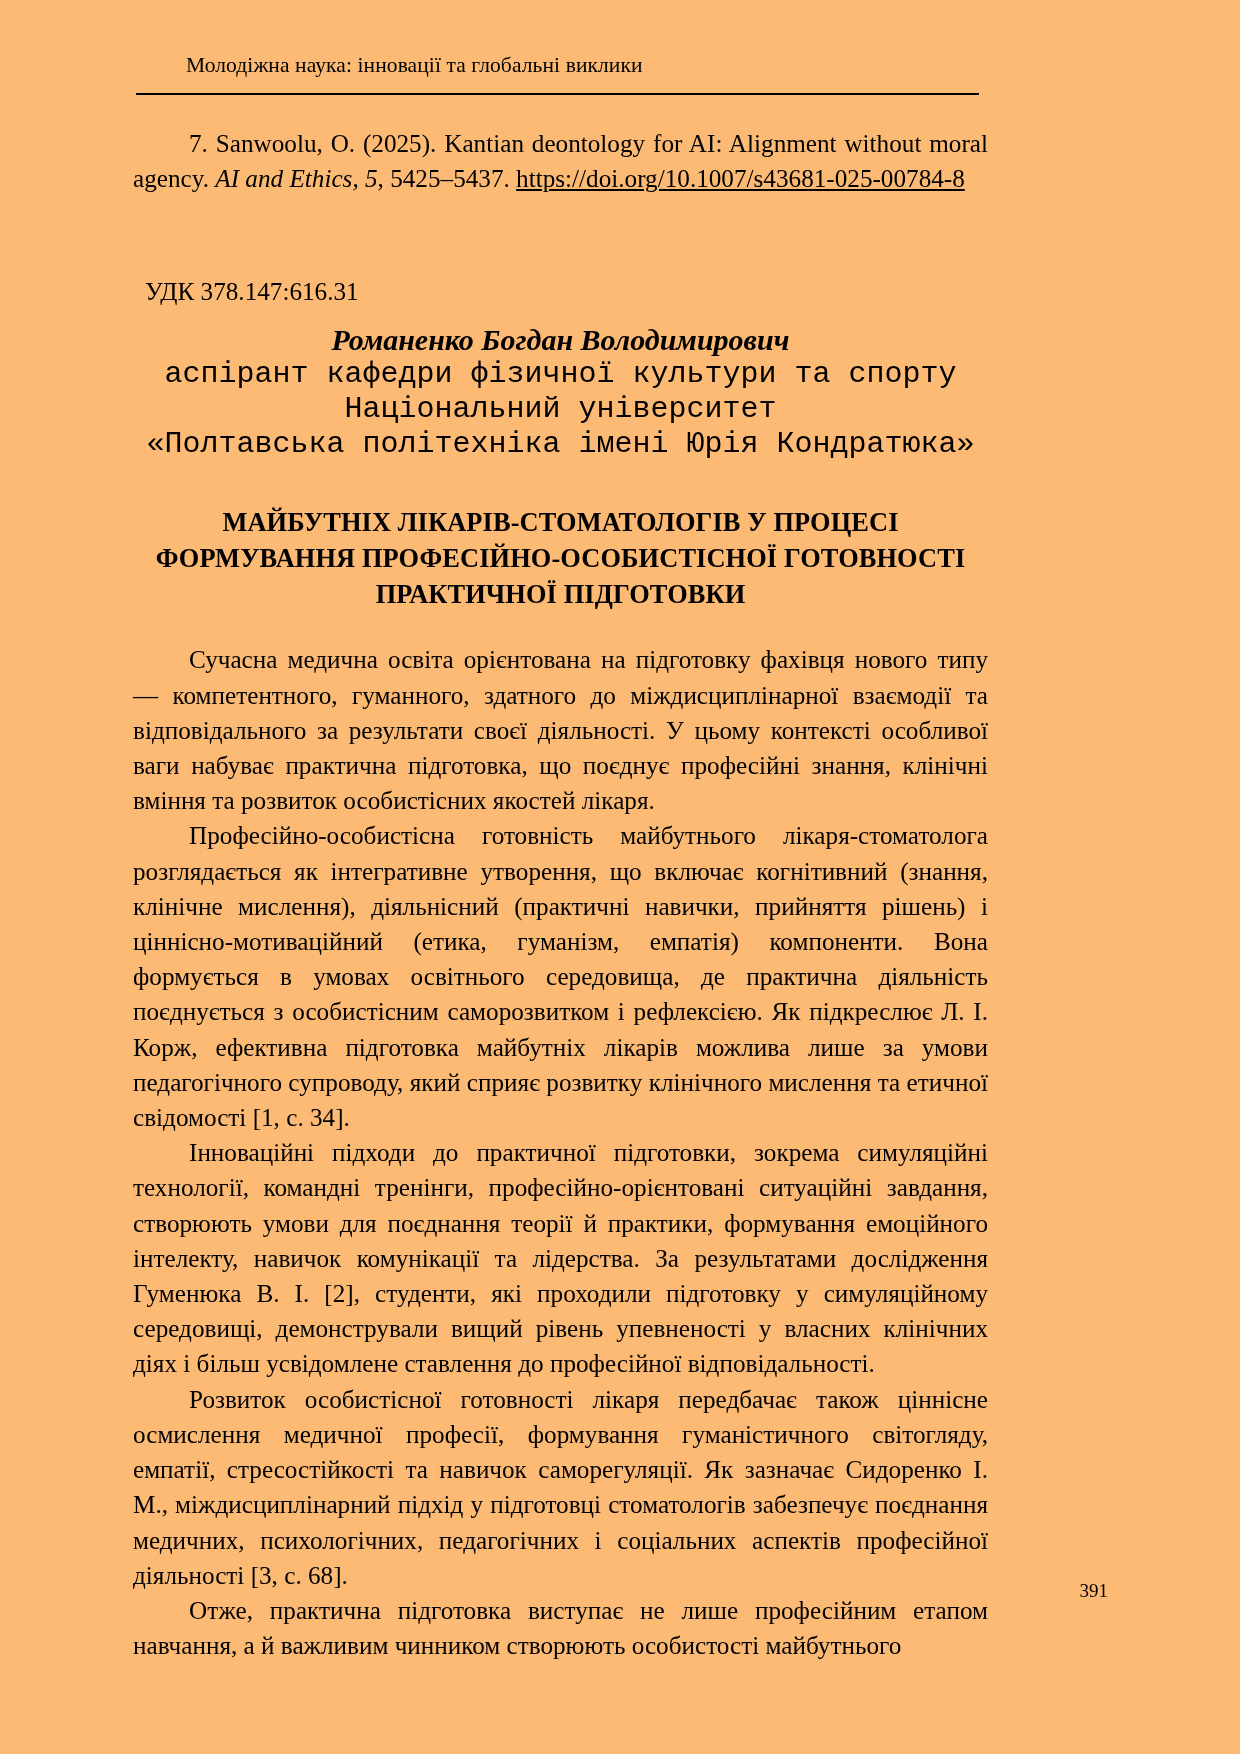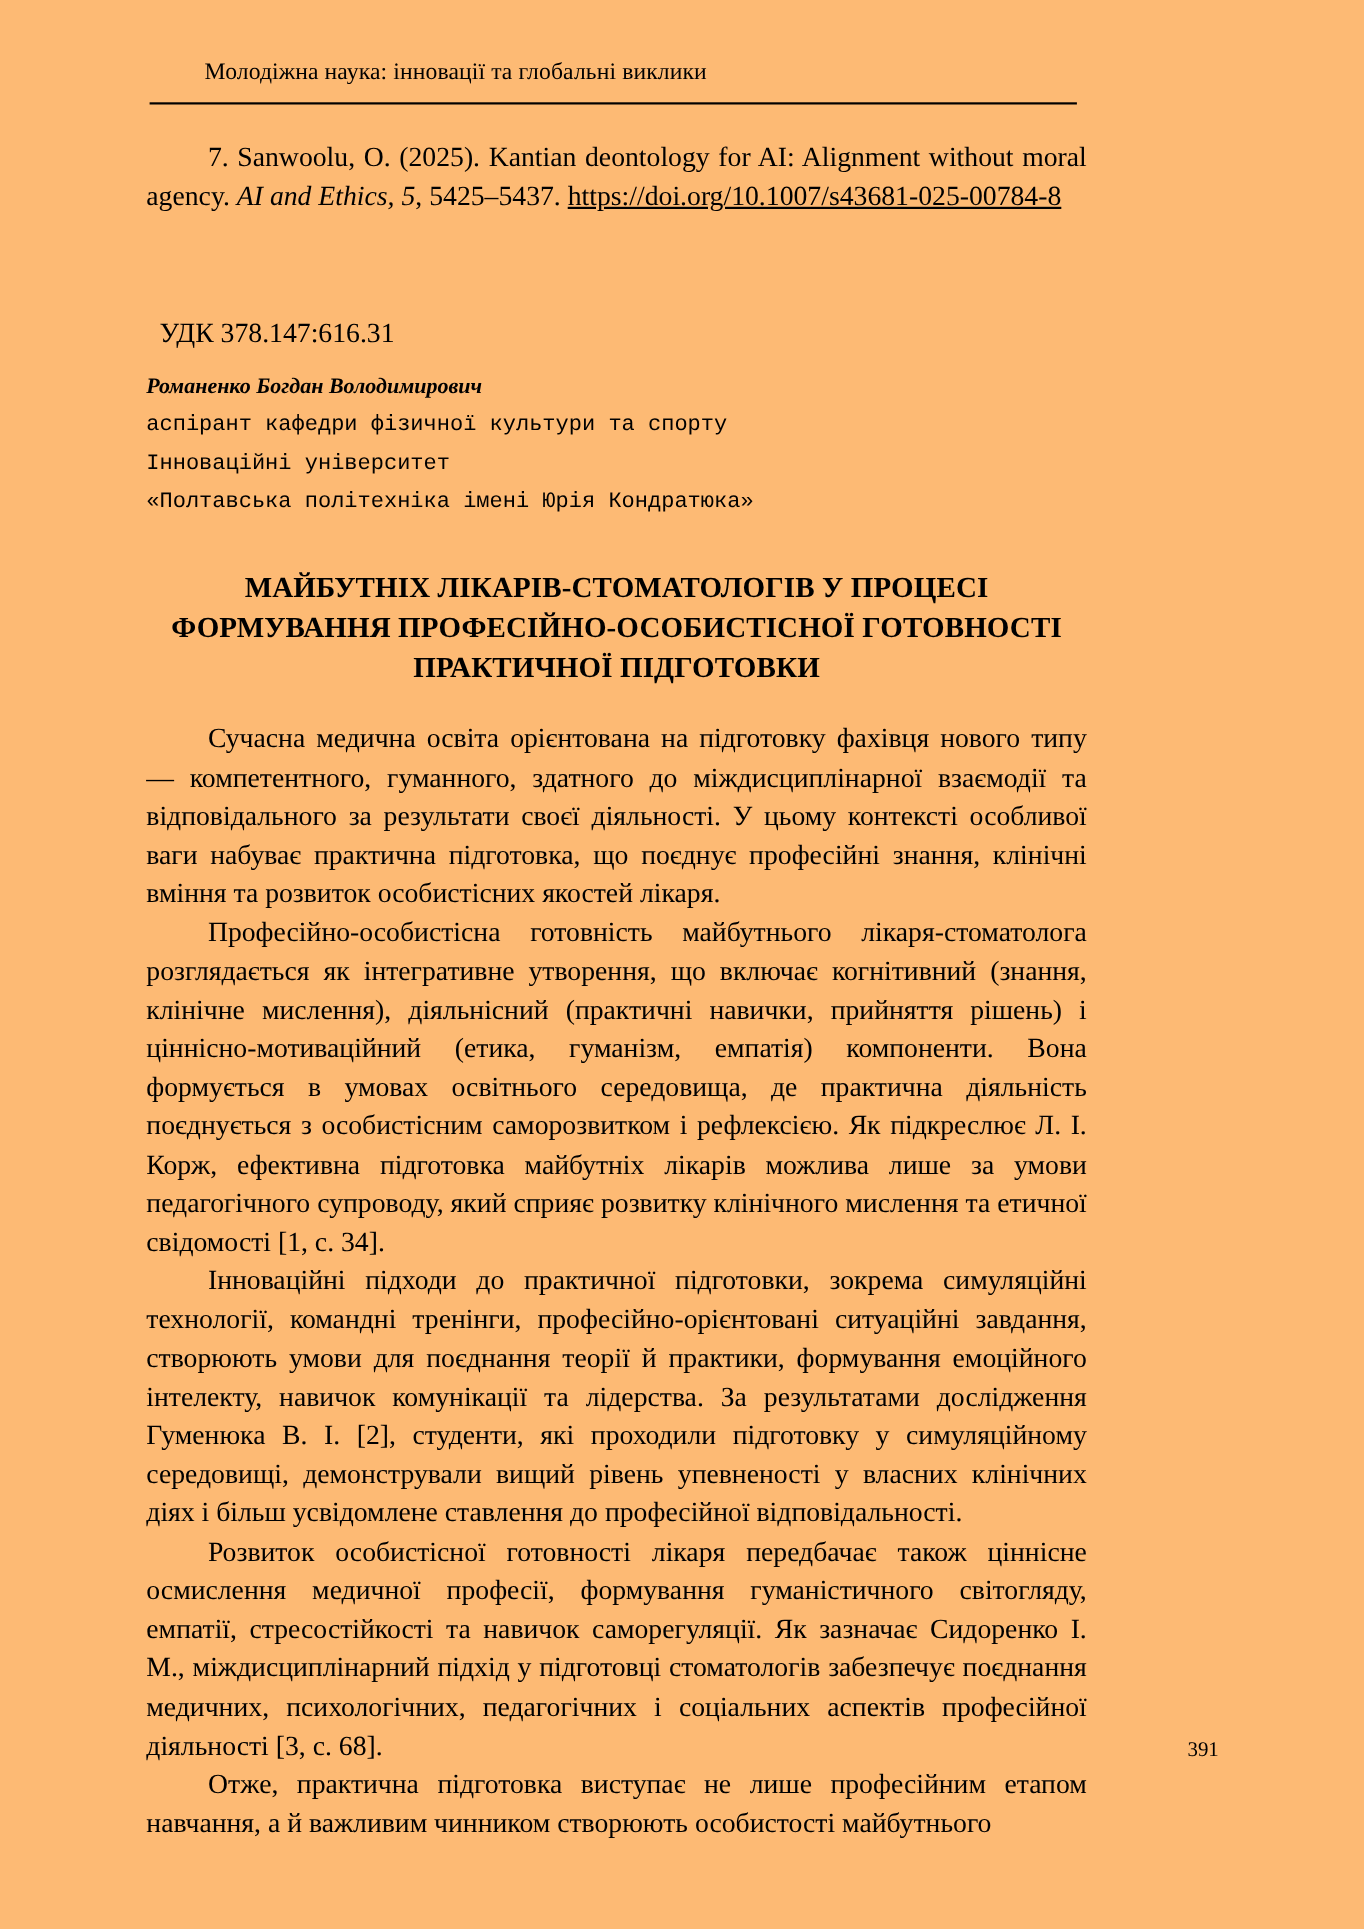--- a/index.html
+++ b/index.html
@@ -59,35 +59,35 @@
   p.just {
     margin: 0;
     font-size: 25.2px;
     line-height: 35.2px;
     text-align: justify;
     text-justify: inter-word;
     hyphens: none;
   }
   p.just.indent { text-indent: 56px; }
 
-  .ref-block { margin-bottom: 42px; }
+  .ref-block { margin-bottom: 30px; }
   .ital { font-style: italic; }
   .ul { text-decoration: underline; }
 
   .udc {
     margin: 12px;
     font-size: 25.2px;
     line-height: 35.2px;
     text-align: left;
   }
 
   .author-block {
     margin: 0;
-    text-align: left;
-    font-size: 20px;
+    text-align: center;
+    font-size: 30px;
     line-height: 35.2px;
   }
   .author-name {
     display: block;
     font-weight: bold;
     font-style: italic;
   }
   .author-line { display: block; font-family: Liberation Mono, monospace; }
 
   .article-title {
@@ -129,21 +129,21 @@
       <p class="just indent"><span>7. Sanwoolu, O. (2025). Kantian deontology for AI: Alignment without moral agency. </span><span class="ital">AI and Ethics, 5</span><span>, 5425–5437. </span><span class="ul">https://doi.org/10.1007/s43681-025-00784-8</span></p>
     </div>
 
     <div class="spacer-36"></div>
 
     <p class="udc">УДК 378.147:616.31</p>
 
     <div class="author-block">
       <span class="author-name">Романенко Богдан Володимирович</span>
       <span class="author-line">аспірант кафедри фізичної культури та спорту</span>
-      <span class="author-line">Інноваційні університет</span>
+      <span class="author-line">Національний університет</span>
       <span class="author-line">«Полтавська політехніка імені Юрія Кондратюка»</span>
     </div>
 
     <div class="spacer-42"></div>
 
     <h1 class="article-title">
       <span class="tl">МАЙБУТНІХ ЛІКАРІВ-СТОМАТОЛОГІВ У ПРОЦЕСІ</span>
       <span class="tl">ФОРМУВАННЯ ПРОФЕСІЙНО-ОСОБИСТІСНОЇ ГОТОВНОСТІ</span>
       <span class="tl">ПРАКТИЧНОЇ ПІДГОТОВКИ</span>
     </h1>

